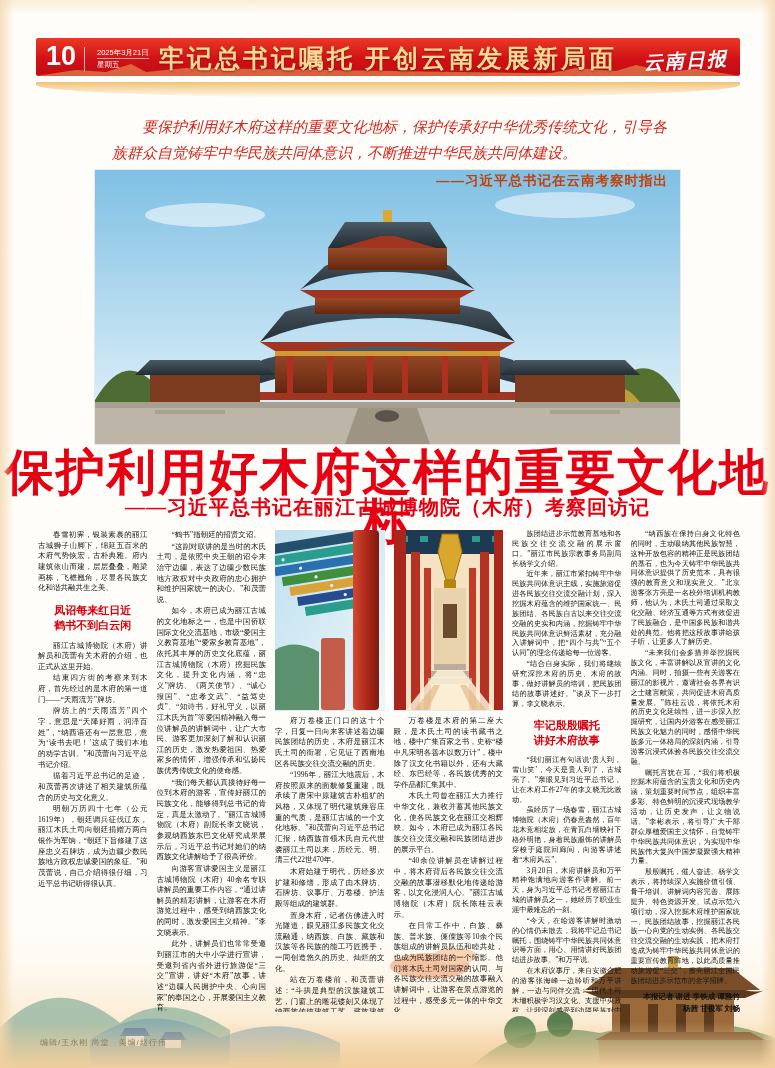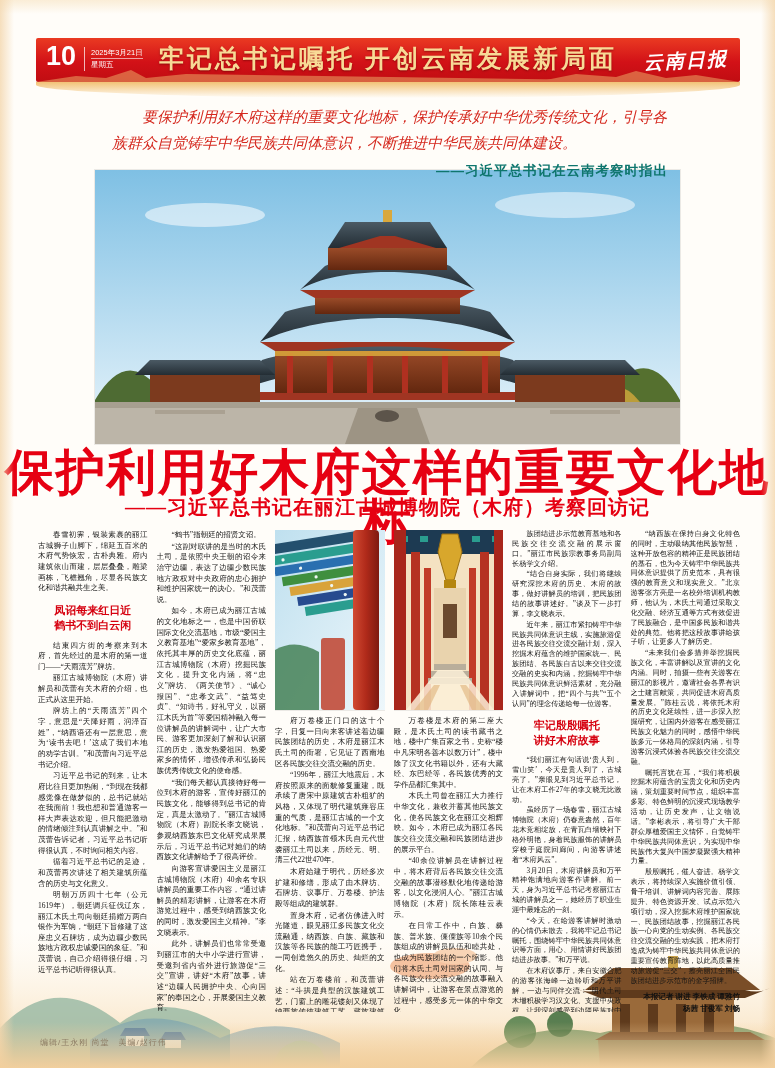--- a/index.html
+++ b/index.html
@@ -6,42 +6,42 @@
   .page{position:relative;width:775px;height:1068px;background:#fffdf9;overflow:hidden;
         font-family:"Liberation Serif",serif;margin:0 auto;}
   
   .edge{position:absolute;pointer-events:none;z-index:5;}
   .edge-left{left:0;top:0;width:14px;height:100%;background:linear-gradient(to right,#f4d9b2,rgba(255,255,255,0));opacity:.85;}
   .edge-right{right:0;top:0;width:14px;height:100%;background:linear-gradient(to left,#f4d9b2,rgba(255,255,255,0));opacity:.85;}
   .edge-bottom{left:0;bottom:0;width:100%;height:46px;background:linear-gradient(to top,#f2cf9d,rgba(255,255,255,0));}
   .edge-top{left:0;top:0;width:100%;height:14px;background:linear-gradient(to bottom,#f8e6c8,rgba(255,255,255,0));opacity:.7;}
 
   
-  .banner{position:absolute;left:36px;top:38px;width:704px;height:44px;
+  .banner{position:absolute;left:36px;top:38px;width:704px;height:38px;
           background:linear-gradient(180deg,#ea3a22 0%,#d21117 55%,#c00d12 100%);
           border-radius:2px;z-index:2;}
   .banner-wave{position:absolute;left:36px;top:82px;width:704px;height:16px;z-index:1;
           background:linear-gradient(180deg,#f2c276,rgba(255,255,255,0));
           border-radius:0 0 60% 60% / 0 0 100% 100%;}
   .pageno{position:absolute;left:10px;top:5px;color:#fff;font-family:"Liberation Sans",sans-serif;
           font-weight:bold;font-size:27px;line-height:1;}
   .dateblock{position:absolute;left:48px;top:9px;color:#fff;font-size:7.5px;line-height:1.5;
-          border-left:1px solid rgba(255,255,255,.7);padding-left:6px;font-family:"Liberation Sans",sans-serif;}
+          border-left:1px solid rgba(255,255,255,.7);padding-left:12px;font-family:"Liberation Sans",sans-serif;}
   .banner-title{position:absolute;left:0;top:4px;width:100%;text-align:center;
           font-family:"Liberation Sans",sans-serif;font-weight:bold;font-size:25px;letter-spacing:3px;
           color:#f8da96;text-shadow:0 1px 2px rgba(90,0,0,.55);}
   .masthead{position:absolute;right:12px;top:10px;color:#fff;font-size:19px;font-style:italic;
           font-weight:bold;letter-spacing:2px;transform:rotate(-3deg);font-family:"Liberation Serif",serif;}
   .banner-skyline{position:absolute;left:0;bottom:0;width:100%;height:20px;opacity:.45;}
 
   
-  .quote{position:absolute;left:112px;top:104px;width:556px;z-index:2;
+  .quote{position:absolute;left:112px;top:114px;width:556px;z-index:2;
          color:#d5281e;font-size:15px;line-height:1.75;font-style:italic;}
   .quote-text{text-indent:2em;}
-  .quote-attrib{text-align:right;font-style:normal;font-weight:bold;color:#0f766e;
+  .quote-attrib{text-align:right;font-style:normal;font-weight:bold;color:#c2410c;
          font-family:"Liberation Sans",sans-serif;font-size:13.5px;margin-top:2px;letter-spacing:1px;}
 
   
   .main-photo{position:absolute;left:95px;top:170px;width:585px;height:274px;overflow:hidden;
          box-shadow:0 0 0 1px rgba(0,0,0,.08);z-index:1;}
   .main-photo svg{display:block;}
 
   
   .headline{position:absolute;left:0;top:448px;width:100%;text-align:center;color:#e60012;
          font-family:"Liberation Sans",sans-serif;font-weight:bold;font-size:49px;letter-spacing:2px;line-height:1;}
@@ -159,24 +159,23 @@
   <div class="headline">保护利用好木府这样的重要文化地标</div>
   <div class="subtitle">——习近平总书记在丽江古城博物院（木府）考察回访记</div>
 
   <div class="cols">
     <div class="col">
         <p class="bodypara">春雪初霁，银装素裹的丽江古城狮子山脚下，绵延五百米的木府气势恢宏，古朴典雅。府内建筑依山而建，层层叠叠，雕梁画栋，飞檐翘角，尽显各民族文化和谐共融共生之美。</p>
         <div class="subhead">
           <div>凤诏每来红日近</div>
           <div>鹤书不到白云闲</div>
         </div>
+        <p class="bodypara">丽江古城博物院（木府）讲解员和茂蕾有关木府的介绍，也正式从这里开始。</p>
         <p class="bodypara">结束四方街的考察来到木府，首先经过的是木府的第一道门——“天雨流芳”牌坊。</p>
-        <p class="bodypara">丽江古城博物院（木府）讲解员和茂蕾有关木府的介绍，也正式从这里开始。</p>
         <p class="bodypara">牌坊上的“天雨流芳”四个字，意思是“天降好雨，润泽百姓”，“纳西语还有一层意思，意为‘读书去吧！’这成了我们本地的劝学古训。”和茂蕾向习近平总书记介绍。</p>
-        <p class="bodypara">习近平总书记的到来，让木府比往日更加热闹，“到现在我都感觉像在做梦似的，总书记就站在我面前！我也想和普通游客一样大声表达欢迎，但只能把激动的情绪倾注到认真讲解之中。”和茂蕾告诉记者，习近平总书记听得很认真，不时询问相关内容。</p>
         <p class="bodypara">循着习近平总书记的足迹，和茂蕾再次讲述了相关建筑所蕴含的历史与文化意义。</p>
         <p class="bodypara">明朝万历四十七年（公元1619年），朝廷调兵征伐辽东，丽江木氏土司向朝廷捐赠万两白银作为军饷，“朝廷下旨修建了这座忠义石牌坊，成为边疆少数民族地方政权忠诚爱国的象征。”和茂蕾说，自己介绍得很仔细，习近平总书记听得很认真。</p>
       </div>
     <div class="col">
         <p class="bodypara">“鹤书”指朝廷的招贤文诏。</p>
         <p class="bodypara">“这副对联讲的是当时的木氏土司，是依照中央王朝的诏令来治守边疆，表达了边疆少数民族地方政权对中央政府的忠心拥护和维护国家统一的决心。”和茂蕾说。</p>
         <p class="bodypara">如今，木府已成为丽江古城的文化地标之一，也是中国侨联国际文化交流基地，市级“爱国主义教育基地”“爱家乡教育基地”，依托其丰厚的历史文化底蕴，丽江古城博物院（木府）挖掘民族文化，提升文化内涵，将“忠义”牌坊、《两关使节》、“诚心报国”、“忠孝文武”、“益笃史贞”、“知诗书，好礼守义，以丽江木氏为首”等爱国精神融入每一位讲解员的讲解词中，让广大市民、游客更加深刻了解和认识丽江的历史，激发热爱祖国、热爱家乡的情怀，增强传承和弘扬民族优秀传统文化的使命感。</p>
         <p class="bodypara">“我们每天都认真接待好每一位到木府的游客，宣传好丽江的民族文化，能够得到总书记的肯定，真是太激动了。”丽江古城博物院（木府）副院长李文晓说，参观纳西族东巴文化研究成果展示后，习近平总书记对她们的纳西族文化讲解给予了很高评价。</p>
         <p class="bodypara">向游客宣讲爱国主义是丽江古城博物院（木府）40余名专职讲解员的重要工作内容，“通过讲解员的精彩讲解，让游客在木府游览过程中，感受到纳西族文化的同时，激发爱国主义精神。”李文晓表示。</p>
         <p class="bodypara">此外，讲解员们也常常受邀到丽江市的大中小学进行宣讲，受邀到省内省外进行旅游促“三交”宣讲，讲好“木府”故事，讲述“边疆人民拥护中央、心向国家”的奉国之心，开展爱国主义教育。</p>
@@ -267,22 +266,22 @@
       <div>
           <p class="bodypara">万卷楼是木府的第二座大殿，是木氏土司的读书藏书之地，楼中广集百家之书，史称“楼中凡宋明各善本以数万计”，楼中除了汉文化书籍以外，还有大藏经、东巴经等，各民族优秀的文学作品都汇集其中。</p>
           <p class="bodypara">木氏土司曾在丽江大力推行中华文化，兼收并蓄其他民族文化，使各民族文化在丽江交相辉映。如今，木府已成为丽江各民族交往交流交融和民族团结进步的展示平台。</p>
           <p class="bodypara">“40余位讲解员在讲解过程中，将木府背后各民族交往交流交融的故事潜移默化地传递给游客，以文化浸润人心。”丽江古城博物院（木府）院长陈桂云表示。</p>
           <p class="bodypara">在日常工作中，白族、彝族、普米族、傈僳族等10余个民族组成的讲解员队伍和睦共处，也成为民族团结的一个缩影。他们将木氏土司对国家的认同、与各民族交往交流交融的故事融入讲解词中，让游客在景点游览的过程中，感受多元一体的中华文化。</p>
         </div>
     </div>
 
     <div class="col tight">
         <p class="bodypara">族团结进步示范教育基地和各民族交往交流交融的展示窗口。”丽江市民族宗教事务局副局长杨学文介绍。</p>
+        <p class="bodypara">近年来，丽江市紧扣铸牢中华民族共同体意识主线，实施旅游促进各民族交往交流交融计划，深入挖掘木府蕴含的维护国家统一、民族团结、各民族自古以来交往交流交融的史实和内涵，挖掘铸牢中华民族共同体意识鲜活素材，充分融入讲解词中，把“四个与共”“五个认同”的理念传递给每一位游客。</p>
         <p class="bodypara">“结合自身实际，我们将继续研究深挖木府的历史、木府的故事，做好讲解员的培训，把民族团结的故事讲述好。”谈及下一步打算，李文晓表示。</p>
-        <p class="bodypara">近年来，丽江市紧扣铸牢中华民族共同体意识主线，实施旅游促进各民族交往交流交融计划，深入挖掘木府蕴含的维护国家统一、民族团结、各民族自古以来交往交流交融的史实和内涵，挖掘铸牢中华民族共同体意识鲜活素材，充分融入讲解词中，把“四个与共”“五个认同”的理念传递给每一位游客。</p>
         <div class="subhead">
           <div>牢记殷殷嘱托</div>
           <div>讲好木府故事</div>
         </div>
         <p class="bodypara">“我们丽江有句话说‘贵人到，雪山笑’，今天是贵人到了，古城亮了。”亲眼见到习近平总书记，让在木府工作27年的李文晓无比激动。</p>
         <p class="bodypara">虽经历了一场春雪，丽江古城博物院（木府）仍春意盎然，百年花木竞相绽放，在青瓦白墙映衬下格外明艳，身着民族服饰的讲解员穿梭于庭院回廊间，向游客讲述着“木府风云”。</p>
         <p class="bodypara">3月20日，木府讲解员和万平精神饱满地向游客作讲解。前一天，身为习近平总书记考察丽江古城的讲解员之一，她经历了职业生涯中最难忘的一刻。</p>
         <p class="bodypara">“今天，在给游客讲解时激动的心情仍未散去，我将牢记总书记嘱托，围绕铸牢中华民族共同体意识等方面，用心、用情讲好民族团结进步故事。”和万平说。</p>
         <p class="bodypara">在木府议事厅，来自安徽合肥的游客张海峰一边聆听和万平讲解，一边与同伴交流：“明代土司木增积极学习汉文化、支援中央政权，让我深刻感受到边疆民族对中华文化的认同和家国情怀的传承，希望能有更多游客都来听听这段历史，凝心聚力，共同创造美好生活。”</p>
       </div>

